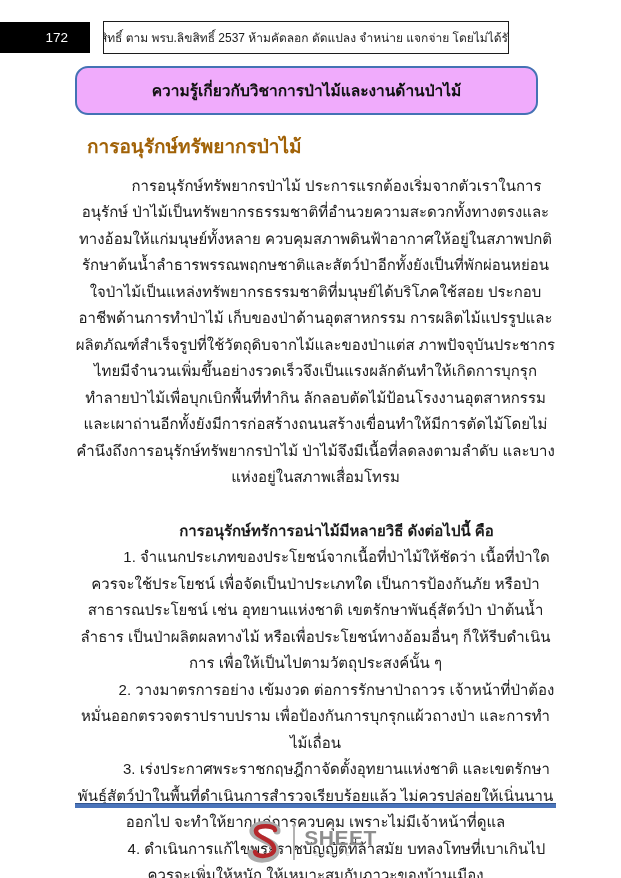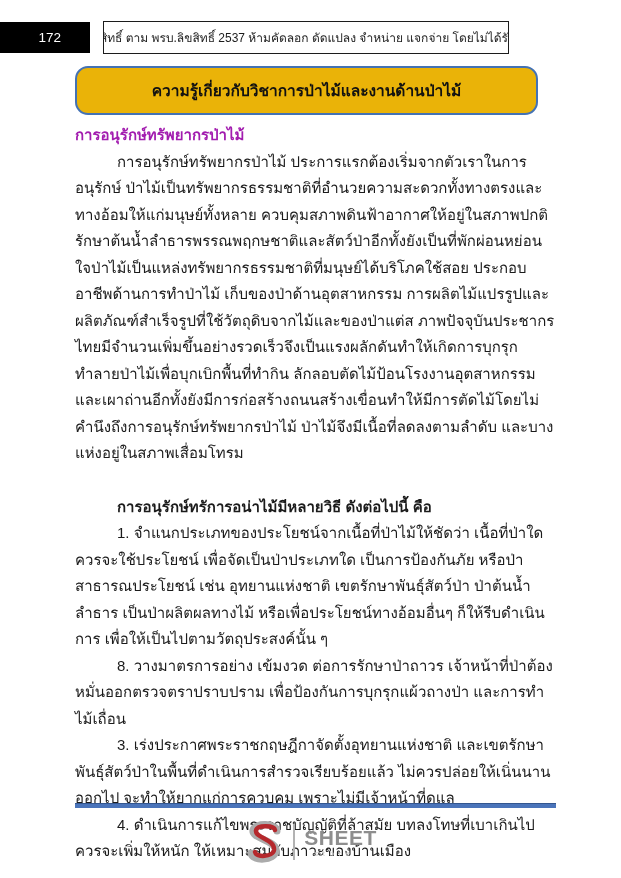--- a/index.html
+++ b/index.html
@@ -9,47 +9,47 @@
     background:#ffffff;
     font-family:"Liberation Sans", sans-serif;
     color:#1b1b1b;
     overflow:hidden;
   }
   
   .pageno-box{
     position:absolute;left:0;top:22px;width:90px;height:31px;
     background:#000;color:#fff;
     display:flex;align-items:center;justify-content:flex-end;
-    padding-right:29px;box-sizing:border-box;
+    padding-right:22px;box-sizing:border-box;
     font-size:13.5px;
   }
   .copyright-box{
     position:absolute;left:103px;top:21px;width:406px;height:33px;
     border:1px solid #1c1c1c;background:#fff;
     display:flex;align-items:center;justify-content:center;
     font-size:12px;white-space:nowrap;overflow:hidden;
     box-sizing:border-box;padding:0 6px;
   }
   
   .title-box{
     position:absolute;left:75px;top:66px;width:463px;height:49px;
-    border:2.5px solid #4472b4;border-radius:13px;background:#eab308;
+    border:2.5px solid #4472b4;border-radius:13px;background:#f0abfc;
     display:flex;align-items:center;justify-content:center;
     box-sizing:border-box;
   }
   .title-box .title{font-weight:bold;font-size:15.5px;color:#111;}
   
   .content{
     position:absolute;left:75px;top:122px;width:481px;
     font-size:15px;line-height:26.5px;
   }
   .content h3{
-    margin:0;font-size:15px;font-weight:bold;line-height:26.5px;color:#a21caf;
+    margin:12px;font-size:19px;font-weight:bold;line-height:26.5px;color:#a16207;
   }
-  .content p{margin:0;text-indent:42px;}
+  .content p{margin:0;text-indent:42px;text-align:center;}
   .section-2{margin-top:27px;}
   .sub-heading{font-weight:bold;text-indent:42px;margin:0;}
   
   .footer-divider{
     position:absolute;left:75px;top:803px;width:481px;height:5px;
     background:#4a74ba;border-top:1.5px solid #33568f;box-sizing:border-box;
   }
   .brand{
     position:absolute;left:0;top:817px;width:621px;height:50px;
     display:flex;align-items:center;justify-content:center;gap:9px;
@@ -83,21 +83,21 @@
   <div class="content">
 
     <div class="section-1">
       <h3>การอนุรักษ์ทรัพยากรป่าไม้</h3>
       <p>การอนุรักษ์ทรัพยากรป่าไม้ ประการแรกต้องเริ่มจากตัวเราในการอนุรักษ์ ป่าไม้เป็นทรัพยากรธรรมชาติที่อำนวยความสะดวกทั้งทางตรงและทางอ้อมให้แก่มนุษย์ทั้งหลาย ควบคุมสภาพดินฟ้าอากาศให้อยู่ในสภาพปกติ รักษาต้นน้ำลำธารพรรณพฤกษชาติและสัตว์ป่าอีกทั้งยังเป็นที่พักผ่อนหย่อนใจป่าไม้เป็นแหล่งทรัพยากรธรรมชาติที่มนุษย์ได้บริโภคใช้สอย ประกอบอาชีพด้านการทำป่าไม้ เก็บของป่าด้านอุตสาหกรรม การผลิตไม้แปรรูปและผลิตภัณฑ์สำเร็จรูปที่ใช้วัตถุดิบจากไม้และของป่าแต่ส ภาพปัจจุบันประชากรไทยมีจำนวนเพิ่มขึ้นอย่างรวดเร็วจึงเป็นแรงผลักดันทำให้เกิดการบุกรุกทำลายป่าไม้เพื่อบุกเบิกพื้นที่ทำกิน ลักลอบตัดไม้ป้อนโรงงานอุตสาหกรรมและเผาถ่านอีกทั้งยังมีการก่อสร้างถนนสร้างเขื่อนทำให้มีการตัดไม้โดยไม่คำนึงถึงการอนุรักษ์ทรัพยากรป่าไม้ ป่าไม้จึงมีเนื้อที่ลดลงตามลำดับ และบางแห่งอยู่ในสภาพเสื่อมโทรม</p>
     </div>
 
     <div class="section-2">
       <p class="sub-heading">การอนุรักษ์ทรัการอน่าไม้มีหลายวิธี ดังต่อไปนี้ คือ</p>
       <p>1. จำแนกประเภทของประโยชน์จากเนื้อที่ป่าไม้ให้ชัดว่า เนื้อที่ป่าใดควรจะใช้ประโยชน์ เพื่อจัดเป็นป่าประเภทใด เป็นการป้องกันภัย หรือป่าสาธารณประโยชน์ เช่น อุทยานแห่งชาติ เขตรักษาพันธุ์สัตว์ป่า ป่าต้นน้ำลำธาร เป็นป่าผลิตผลทางไม้ หรือเพื่อประโยชน์ทางอ้อมอื่นๆ ก็ให้รีบดำเนินการ เพื่อให้เป็นไปตามวัตถุประสงค์นั้น ๆ</p>
-      <p>8. วางมาตรการอย่าง เข้มงวด ต่อการรักษาป่าถาวร เจ้าหน้าที่ป่าต้องหมั่นออกตรวจตราปราบปราม เพื่อป้องกันการบุกรุกแผ้วถางป่า และการทำไม้เถื่อน</p>
+      <p>2. วางมาตรการอย่าง เข้มงวด ต่อการรักษาป่าถาวร เจ้าหน้าที่ป่าต้องหมั่นออกตรวจตราปราบปราม เพื่อป้องกันการบุกรุกแผ้วถางป่า และการทำไม้เถื่อน</p>
       <p>3. เร่งประกาศพระราชกฤษฎีกาจัดตั้งอุทยานแห่งชาติ และเขตรักษาพันธุ์สัตว์ป่าในพื้นที่ดำเนินการสำรวจเรียบร้อยแล้ว ไม่ควรปล่อยให้เนิ่นนานออกไป จะทำให้ยากแก่การควบคุม เพราะไม่มีเจ้าหน้าที่ดูแล</p>
       <p>4. ดำเนินการแก้ไขพระราชบัญญัติที่ล้าสมัย บทลงโทษที่เบาเกินไป ควรจะเพิ่มให้หนัก ให้เหมาะสมกับภาวะของบ้านเมือง</p>
 
     </div>
 
   </div>
 
   <div class="footer-divider"></div>
 
   <div class="brand">

